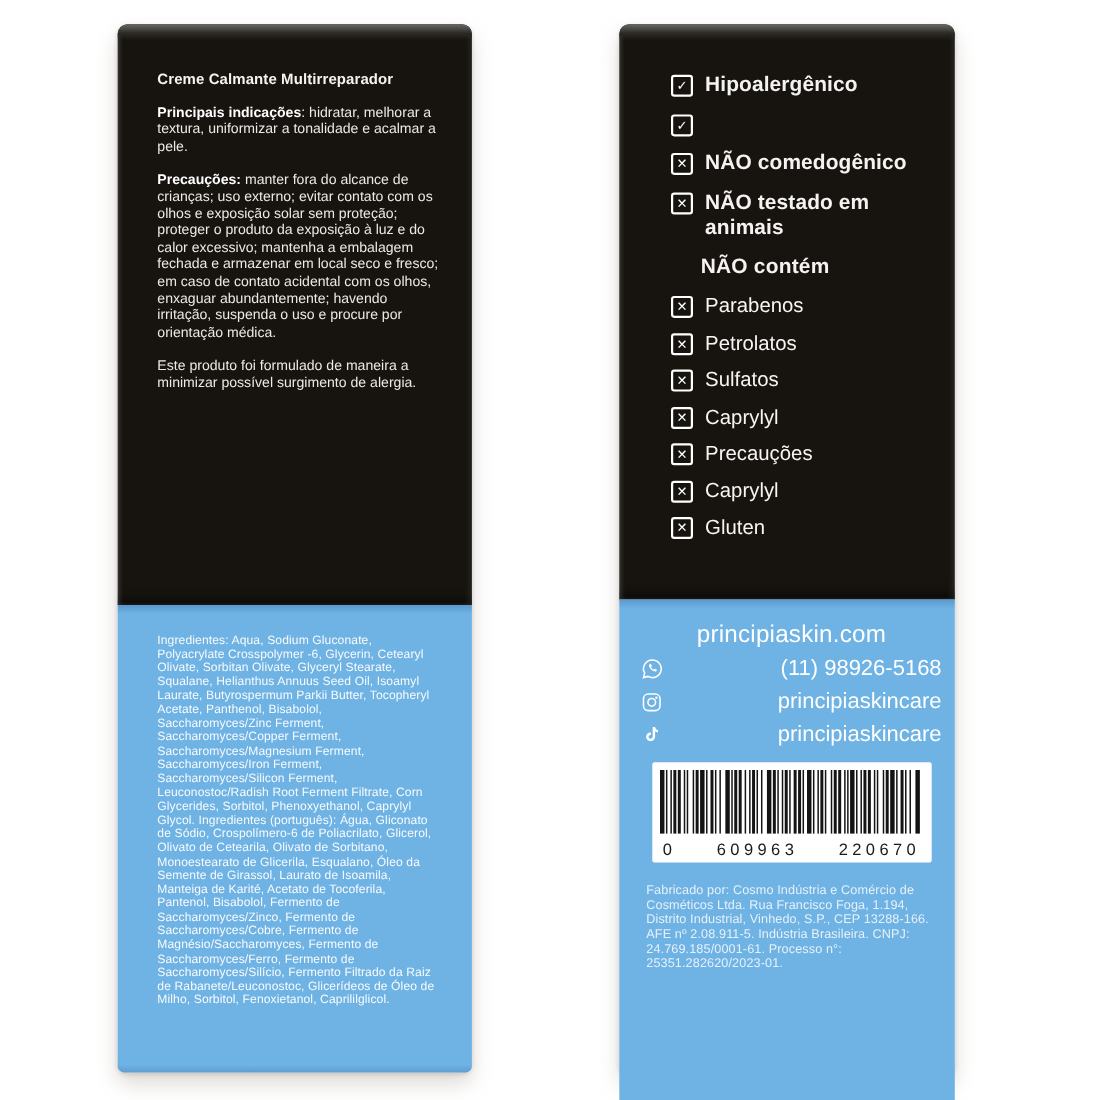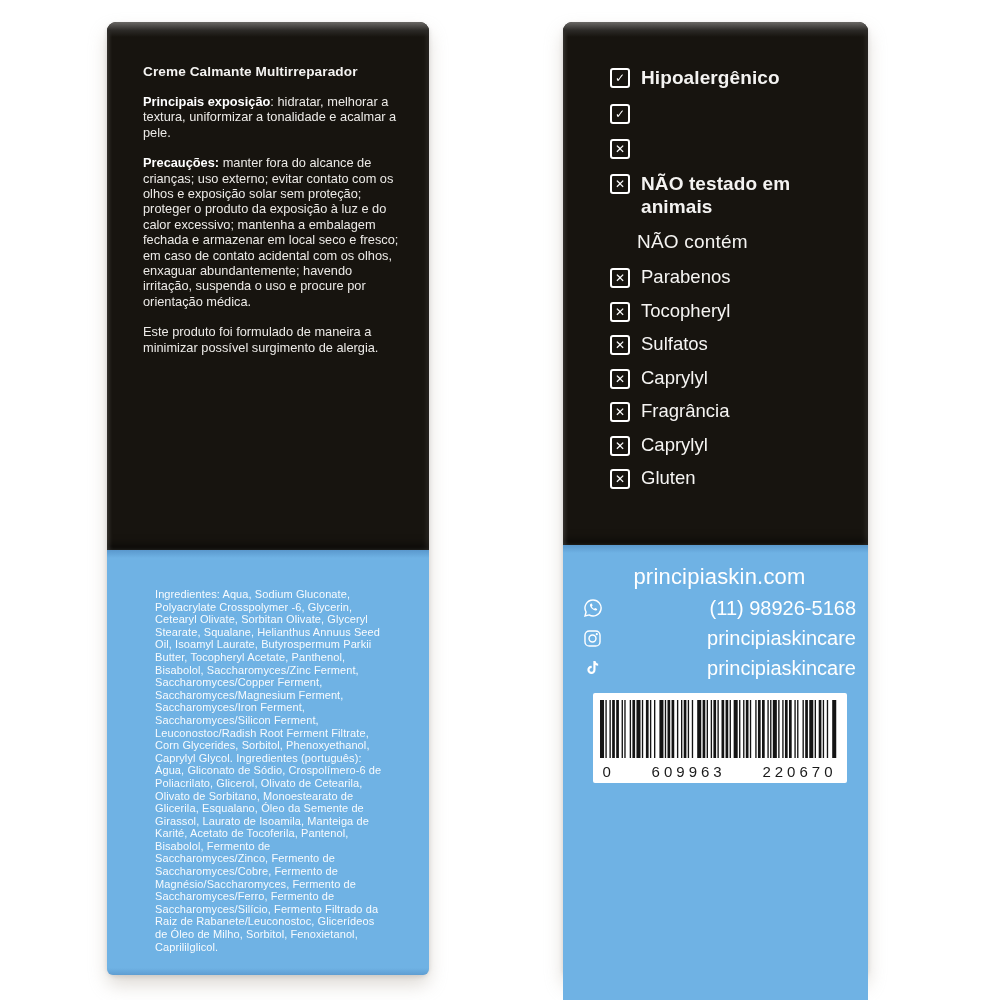--- a/index.html
+++ b/index.html
@@ -40,35 +40,35 @@
   }
 
   
   #left-box{left:107px;top:22px;width:322px;height:953px;}
   #left-black{height:528px;padding:42px 28px 0 36px;}
   #left-black .title{font-size:13.6px;font-weight:bold;margin:0 0 15px 0;letter-spacing:0.1px;}
   #left-black .para{font-size:12.8px;line-height:15.4px;margin:0 0 15px 0;color:#eceae7;}
   #left-black .para strong{color:#ffffff;}
   #left-blue{height:425px;padding:26px 32px 0 36px;}
   #left-blue .ingredients{
-    margin:12px;font-size:11px;line-height:12.6px;color:rgba(255,255,255,0.95);letter-spacing:0.1px;
+    margin:0;font-size:11px;line-height:12.6px;color:rgba(255,255,255,0.95);letter-spacing:0.1px;
   }
 
   
   #right-box{left:563px;top:22px;width:305px;height:955px;}
   #right-black{height:523px;padding:44px 18px 0 47px;}
   .claim-row{display:flex;align-items:flex-start;gap:11px;margin-bottom:13px;}
   .cbx{
     flex:0 0 auto;width:16px;height:16px;margin-top:2px;
     border:2px solid #ffffff;border-radius:3px;
     display:flex;align-items:center;justify-content:center;
     font-family:"DejaVu Sans", sans-serif;font-size:12px;font-weight:bold;color:#ffffff;line-height:1;
   }
   .claim-label{font-size:19px;font-weight:bold;line-height:23px;white-space:pre-line;letter-spacing:0.1px;}
-  .nc-heading{font-size:19px;font-weight:normal;margin:9px 0 13px 27px;letter-spacing:0.2px;}
+  .nc-heading{font-size:19px;font-weight:bold;margin:9px 0 13px 27px;letter-spacing:0.2px;}
   .nc-row{display:flex;align-items:center;gap:11px;margin-bottom:11.5px;}
   .nc-label{font-size:18.5px;font-weight:normal;line-height:20px;color:#f6f5f3;}
 
   #right-blue{height:560px;padding:19px 12px 0 20px;text-align:center;}
   .website{font-size:22px;line-height:26px;margin-bottom:5px;letter-spacing:0.2px;}
   .contact-line{
     display:flex;align-items:center;justify-content:space-between;gap:8px;
     font-size:20px;line-height:26px;margin-bottom:4px;
   }
   .contact-line svg{display:block;}
@@ -87,69 +87,70 @@
   }
 </style>
 </head>
 <body>
 
 <div class="stage">
 
   <div class="box" id="left-box">
     <div class="black-section" id="left-black">
       <h1 class="title">Creme Calmante Multirreparador</h1>
-      <p class="para"><strong>Principais exposição</strong><span>: hidratar, melhorar a textura, uniformizar a tonalidade e acalmar a pele.</span></p>
+      <p class="para"><strong>Principais indicações</strong><span>: hidratar, melhorar a textura, uniformizar a tonalidade e acalmar a pele.</span></p>
       <p class="para"><strong>Precauções:</strong><span> manter fora do alcance de crianças; uso externo; evitar contato com os olhos e exposição solar sem proteção; proteger o produto da exposição à luz e do calor excessivo; mantenha a embalagem fechada e armazenar em local seco e fresco; em caso de contato acidental com os olhos, enxaguar abundantemente; havendo irritação, suspenda o uso e procure por orientação médica.</span></p>
       <p class="para">Este produto foi formulado de maneira a minimizar possível surgimento de alergia.</p>
     </div>
     <div class="blue-section" id="left-blue">
       <p class="ingredients">Ingredientes: Aqua, Sodium Gluconate, Polyacrylate Crosspolymer -6, Glycerin, Cetearyl Olivate, Sorbitan Olivate, Glyceryl Stearate, Squalane, Helianthus Annuus Seed Oil, Isoamyl Laurate, Butyrospermum Parkii Butter, Tocopheryl Acetate, Panthenol, Bisabolol, Saccharomyces/Zinc Ferment, Saccharomyces/Copper Ferment, Saccharomyces/Magnesium Ferment, Saccharomyces/Iron Ferment, Saccharomyces/Silicon Ferment, Leuconostoc/Radish Root Ferment Filtrate, Corn Glycerides, Sorbitol, Phenoxyethanol, Caprylyl Glycol. Ingredientes (português): Água, Gliconato de Sódio, Crospolímero-6 de Poliacrilato, Glicerol, Olivato de Cetearila, Olivato de Sorbitano, Monoestearato de Glicerila, Esqualano, Óleo da Semente de Girassol, Laurato de Isoamila, Manteiga de Karité, Acetato de Tocoferila, Pantenol, Bisabolol, Fermento de Saccharomyces/Zinco, Fermento de Saccharomyces/Cobre, Fermento de Magnésio/Saccharomyces, Fermento de Saccharomyces/Ferro, Fermento de Saccharomyces/Silício, Fermento Filtrado da Raiz de Rabanete/Leuconostoc, Glicerídeos de Óleo de Milho, Sorbitol, Fenoxietanol, Caprililglicol.</p>
     </div>
   </div>
 
   <div class="box" id="right-box">
     <div class="black-section" id="right-black">
       <div id="claims-list">
           <div class="claim-row">
             <span class="cbx">✓</span>
             <span class="claim-label">Hipoalergênico</span>
           </div>
           <div class="claim-row">
             <span class="cbx">✓</span>
           </div>
           <div class="claim-row">
             <span class="cbx">✕</span>
+            <span class="claim-label">NÃO comedogênico</span>
           </div>
           <div class="claim-row">
             <span class="cbx">✕</span>
             <span class="claim-label">NÃO testado em
 animais</span>
           </div>
         </div>
       <div class="nc-heading">NÃO contém</div>
       <div id="nc-list">
           <div class="nc-row">
             <span class="cbx">✕</span>
             <span class="nc-label">Parabenos</span>
           </div>
           <div class="nc-row">
             <span class="cbx">✕</span>
-            <span class="nc-label">Tocopheryl</span>
+            <span class="nc-label">Petrolatos</span>
           </div>
           <div class="nc-row">
             <span class="cbx">✕</span>
             <span class="nc-label">Sulfatos</span>
           </div>
           <div class="nc-row">
             <span class="cbx">✕</span>
             <span class="nc-label">Caprylyl</span>
           </div>
           <div class="nc-row">
             <span class="cbx">✕</span>
-            <span class="nc-label">Fragrância</span>
+            <span class="nc-label">Precauções</span>
           </div>
           <div class="nc-row">
             <span class="cbx">✕</span>
             <span class="nc-label">Caprylyl</span>
           </div>
           <div class="nc-row">
             <span class="cbx">✕</span>
             <span class="nc-label">Gluten</span>
           </div>
         </div>
@@ -247,16 +248,17 @@
             <rect x="229.80" y="0" width="1.35" height="58" fill="#141414"></rect>
             <rect x="235.20" y="0" width="4.05" height="58" fill="#141414"></rect>
           </svg>
         <div class="barcode-digits" id="barcode-digits">
             <span>0</span>
             <span>609963</span>
             <span>220670</span>
           </div>
       </div>
 
+      <p class="manufacturer">Fabricado por: Cosmo Indústria e Comércio de Cosméticos Ltda. Rua Francisco Foga, 1.194, Distrito Industrial, Vinhedo, S.P., CEP 13288-166. AFE nº 2.08.911-5. Indústria Brasileira. CNPJ: 24.769.185/0001-61. Processo n°: 25351.282620/2023-01.</p>
     </div>
   </div>
 
 </div>
 
 </body></html>

